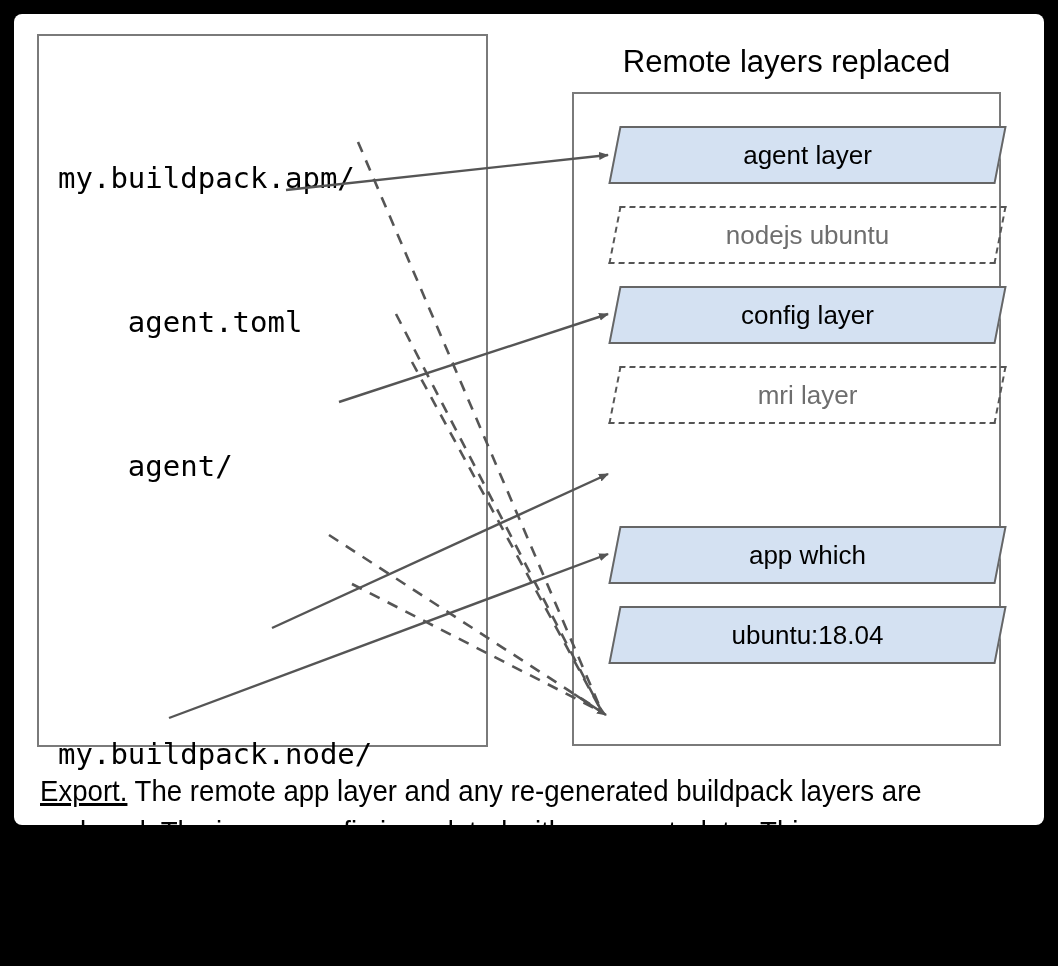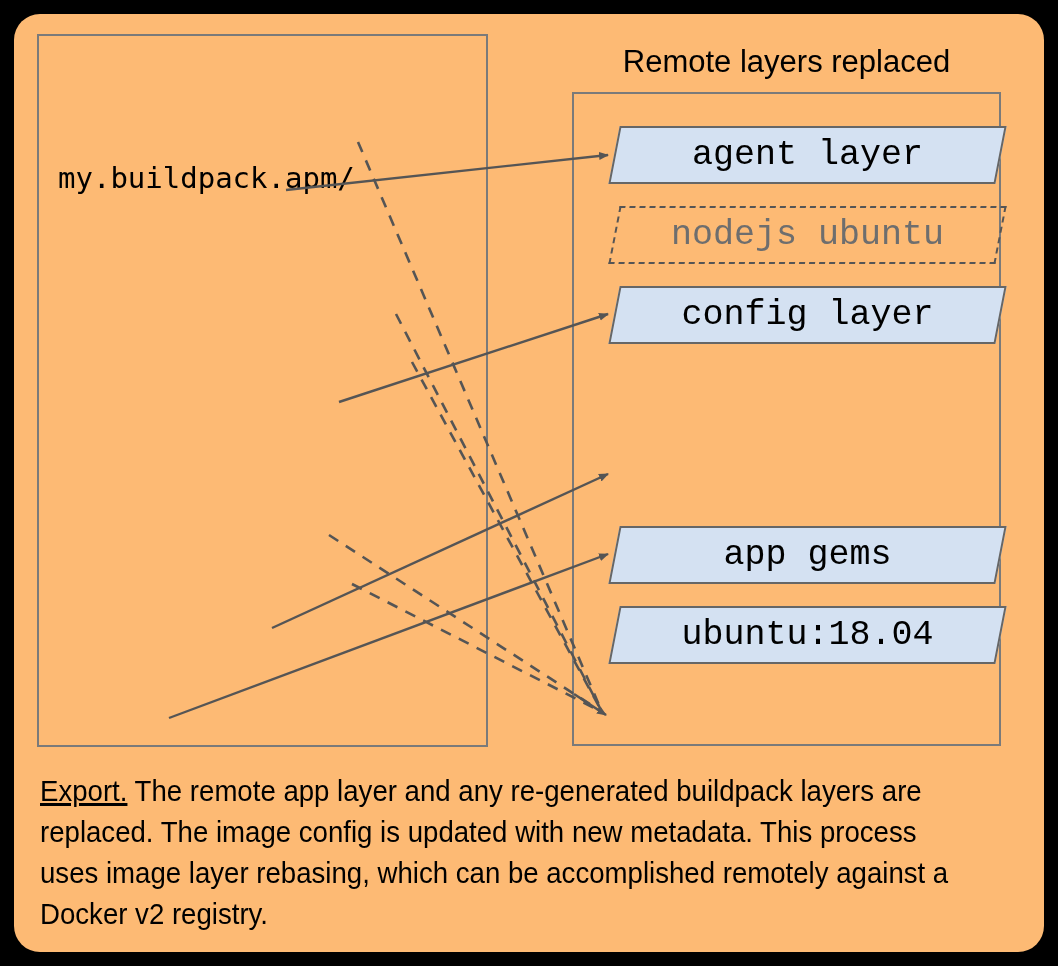--- a/index.html
+++ b/index.html
@@ -16,23 +16,23 @@
     position: relative;
     width: 1058px;
     height: 966px;
     overflow: hidden;
   }
   .card {
     position: absolute;
     left: 14px;
     top: 14px;
     width: 1030px;
-    height: 938px;
-    background: #fdba74;
-    border-radius: 26px;
+    height: 811px;
+    background: #ffffff;
+    border-radius: 8px;
   }
 
   
   .panel {
     position: absolute;
     border: 2px solid #7a7a7a;
     box-sizing: border-box;
     background: transparent;
   }
   #left-panel  { left: 23px;  top: 20px; width: 451px; height: 713px; }
@@ -89,24 +89,23 @@
     background: #d4e1f2;
     border: 2px solid #666666;
     border-radius: 14px;
   }
   .layer .label {
     position: absolute;
     inset: 0;
     display: flex;
     align-items: center;
     justify-content: center;
-    font-size: 35px;
+    font-size: 26px;
     color: #000;
     white-space: nowrap;
-    font-family: Liberation Mono, monospace;
   }
   .layer.ghost .label { color: #6e6e6e; }
 
   
   #arrows {
     position: absolute;
     left: 0;
     top: 0;
     width: 1058px;
     height: 966px;
@@ -136,21 +135,24 @@
 <div id="root">
   <div class="card">
 
     <div class="panel" id="left-panel"></div>
     <div class="panel" id="right-panel"></div>
 
     <div class="panel-title">Remote layers replaced</div>
 
     <div class="tree">
       <div class="tree-line">my.buildpack.apm/</div>
+      <div class="tree-line">    agent.toml</div>
+      <div class="tree-line">    agent/</div>
       <div class="tree-gap"></div>
+      <div class="tree-line">my.buildpack.node/</div>
       
       
       
       
       
       
       
       
       
     </div>
@@ -160,23 +162,27 @@
       <div class="label">agent layer</div>
     </div>
     <div class="layer ghost" style="top:192px">
       <div class="shape"></div>
       <div class="label">nodejs ubuntu</div>
     </div>
     <div class="layer solid" style="top:272px">
       <div class="shape"></div>
       <div class="label">config layer</div>
     </div>
+    <div class="layer ghost" style="top:352px">
+      <div class="shape"></div>
+      <div class="label">mri layer</div>
+    </div>
     <div class="layer solid" style="top:512px">
       <div class="shape"></div>
-      <div class="label">app gems</div>
+      <div class="label">app which</div>
     </div>
     <div class="layer solid" style="top:592px">
       <div class="shape"></div>
       <div class="label">ubuntu:18.04</div>
     </div>
 
     <svg id="arrows" viewBox="0 0 1058 966">
       <defs>
         <marker id="ah" markerWidth="11" markerHeight="11" refX="9" refY="5" orient="auto" markerUnits="userSpaceOnUse">
           <path d="M0,1 L10,5 L0,9 z" fill="#555555"></path>

